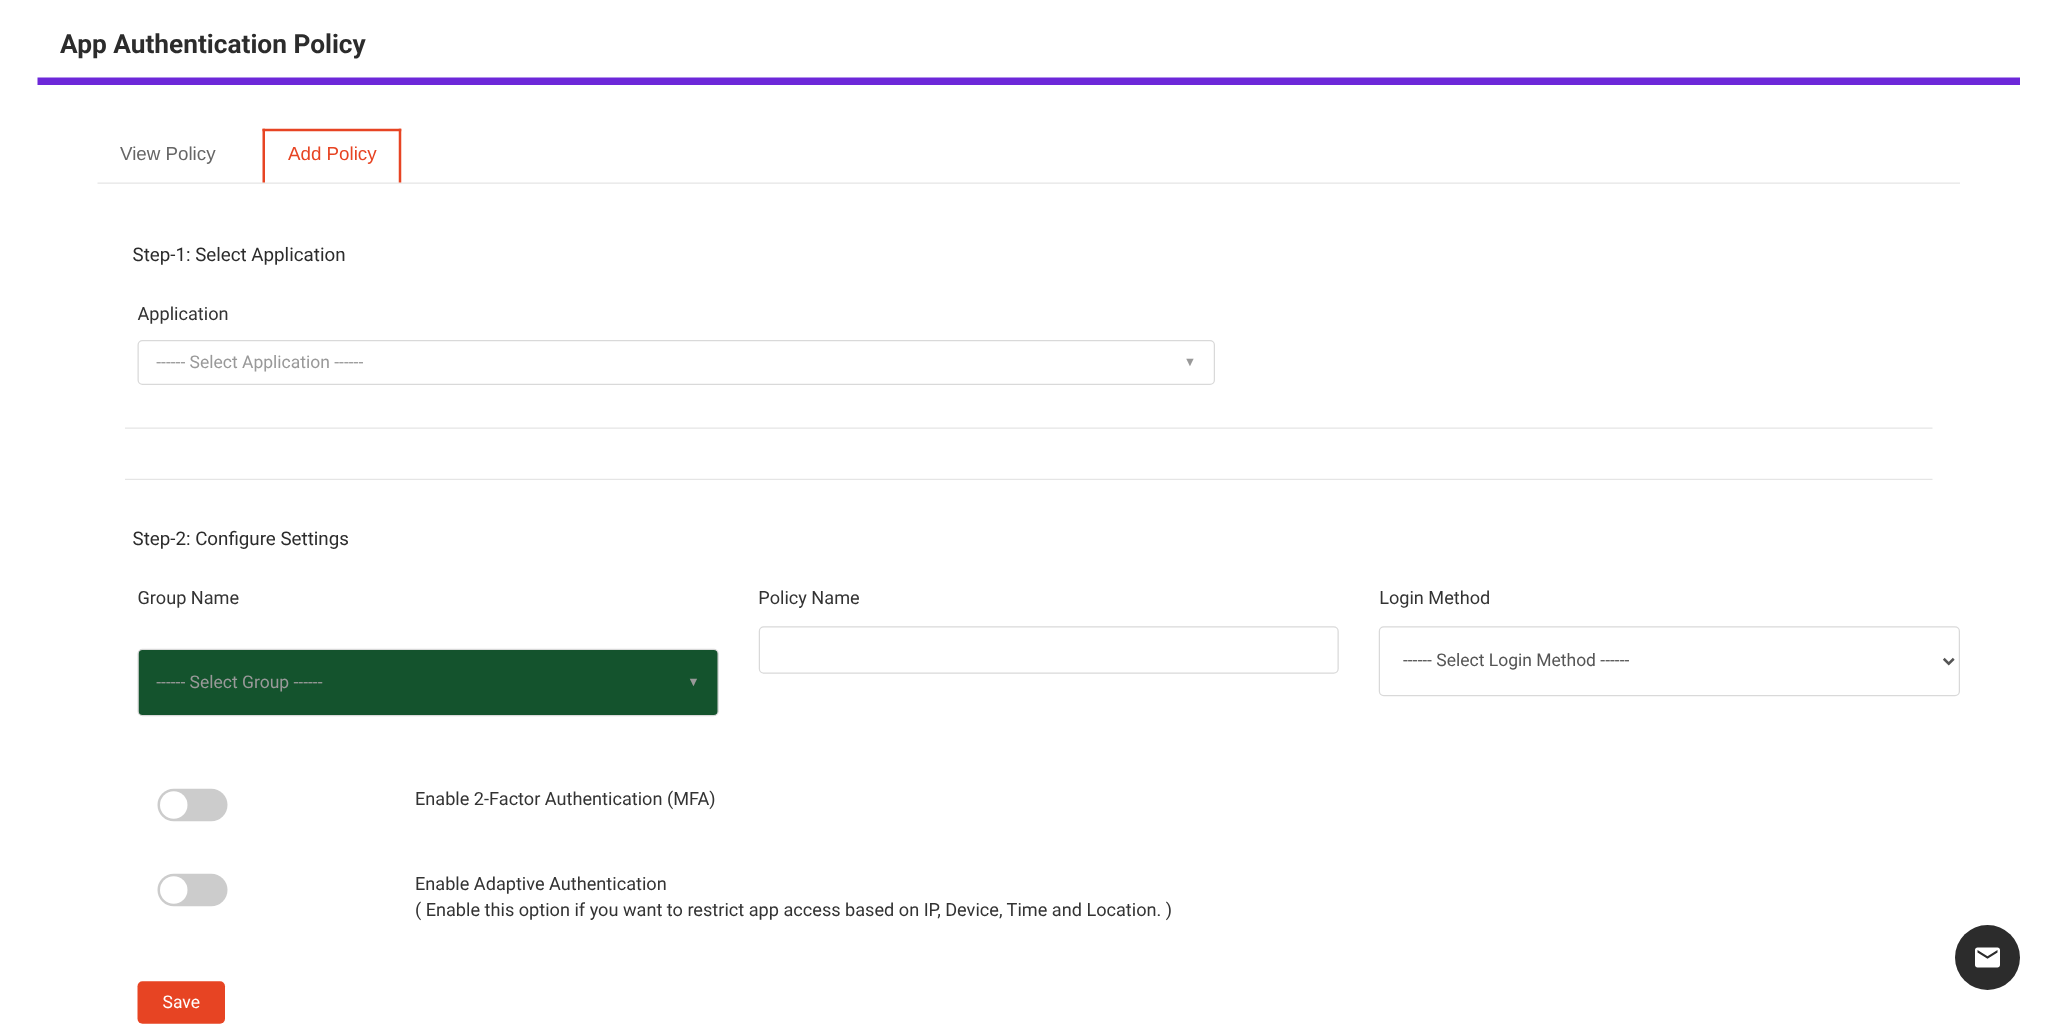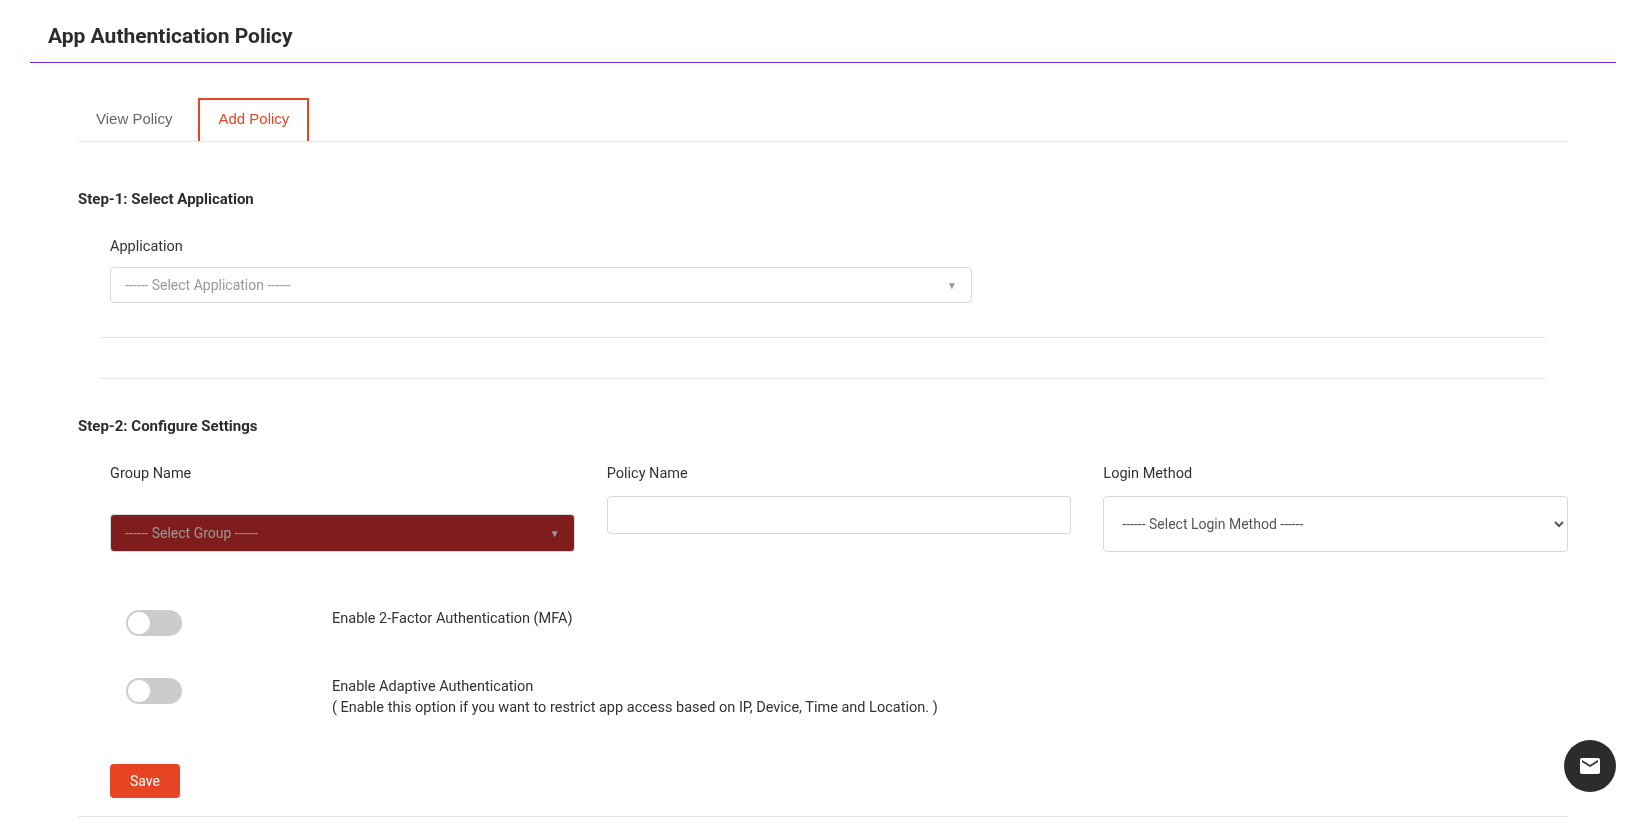--- a/index.html
+++ b/index.html
@@ -15,39 +15,39 @@
       width: 1646px;
       min-height: 822px;
       position: relative;
     }
     
     .page-container {
       padding: 0 30px;
     }
     
     .page-header {
-      border-bottom: 1px solid #6d28d9;
+      border-bottom: 6px solid #6d28d9;
       padding: 24px 0 14px 18px;
     }
     
     .page-title {
       font-size: 21px;
       font-weight: 700;
       color: #2c2c2c;
     }
     
     .content-wrapper {
       padding: 0 48px;
       margin-top: 35px;
     }
     
     .tabs {
       display: flex;
       border-bottom: 1px solid #e5e5e5;
-      gap: 8px;
+      gap: 20px;
     }
     
     .tab {
       padding: 12px 18px 14px 18px;
       font-size: 15px;
       color: #666;
       cursor: pointer;
       position: relative;
       border: none;
       background: none;
@@ -59,23 +59,24 @@
       border-bottom: none;
       padding-top: 9px;
     }
     
     .step-section {
       margin-top: 48px;
     }
     
     .step-heading {
       font-size: 15px;
-      font-weight: 700;
+      font-weight: 400;
       color: #2c2c2c;
       margin-bottom: 30px;
+      margin-left: 28px;
     }
     
     .form-field {
       padding-left: 32px;
     }
     
     .field-label {
       font-size: 14.5px;
       color: #333;
       display: block;
@@ -131,26 +132,26 @@
       margin-bottom: 14px;
     }
     
     .select-small {
       width: 100%;
       border: 1px solid #d9d9d9;
       border-radius: 4px;
       padding: 9px 14px;
       font-size: 14px;
       color: #999;
-      background: #7f1d1d;
+      background: #14532d;
       cursor: pointer;
       display: flex;
       justify-content: space-between;
       align-items: center;
-      height: 38px;
+      height: 54px;
       margin-top: 32px;
     }
     
     .text-input {
       width: 100%;
       border: 1px solid #d9d9d9;
       border-radius: 4px;
       padding: 9px 14px;
       font-size: 14px;
       height: 38px;

